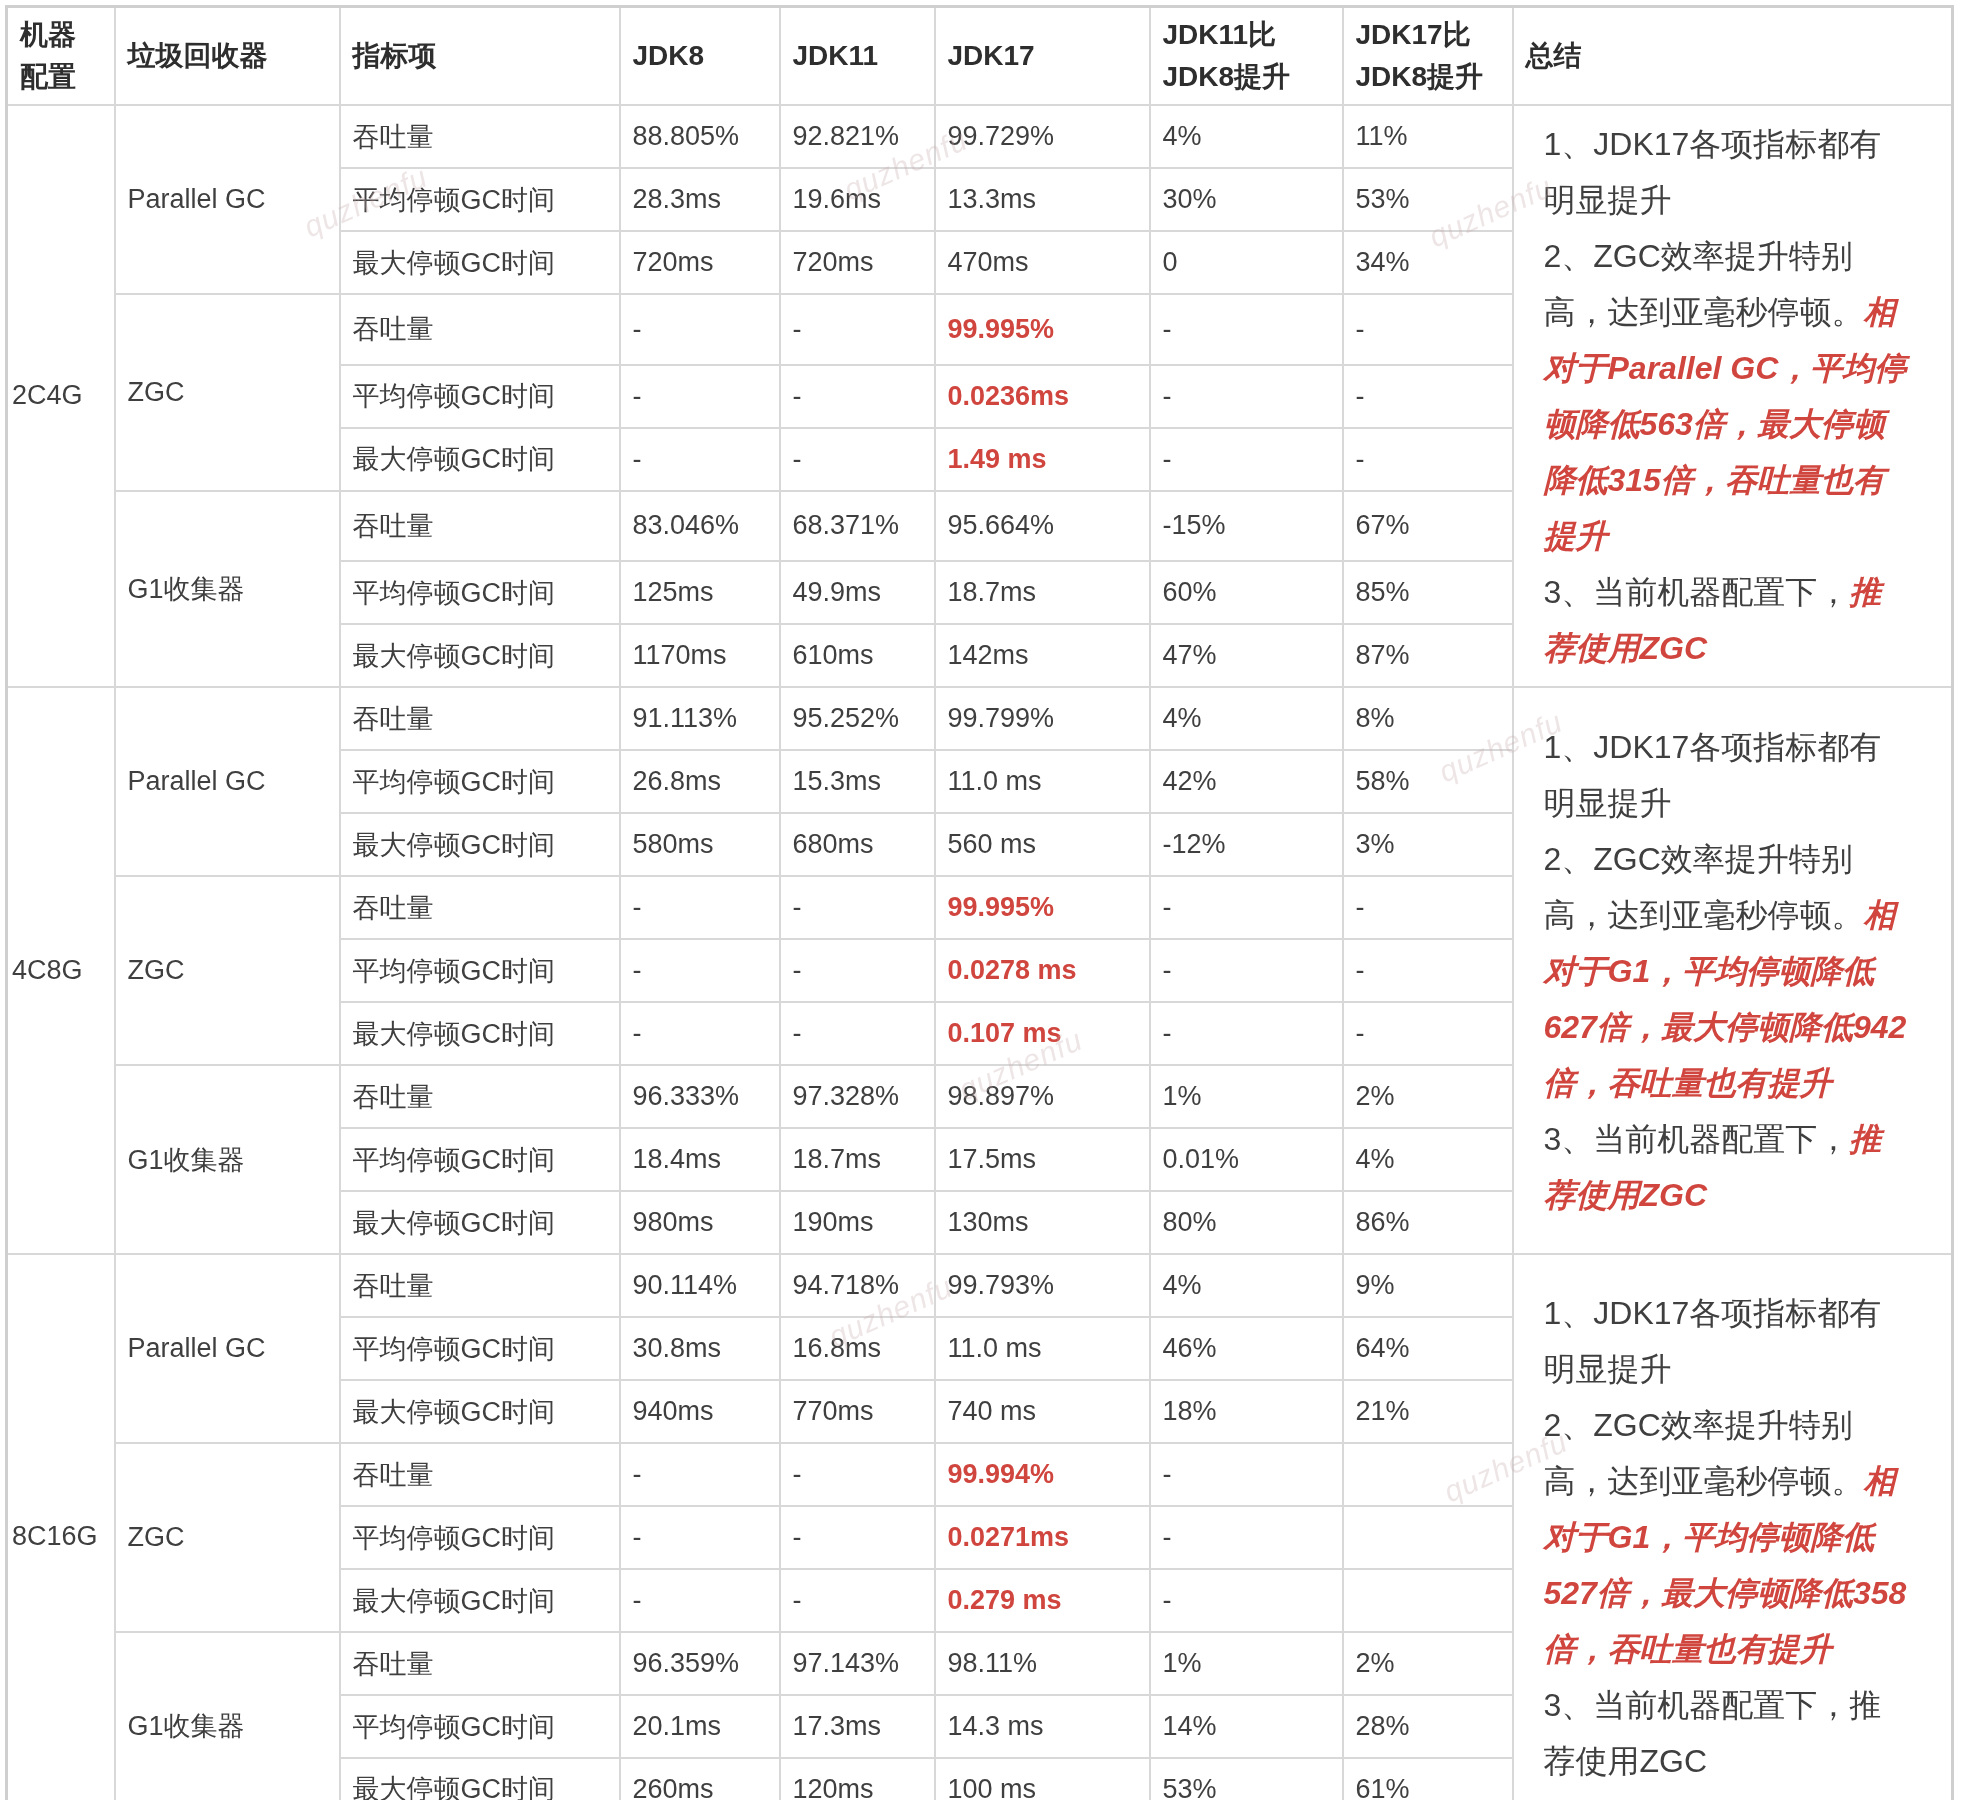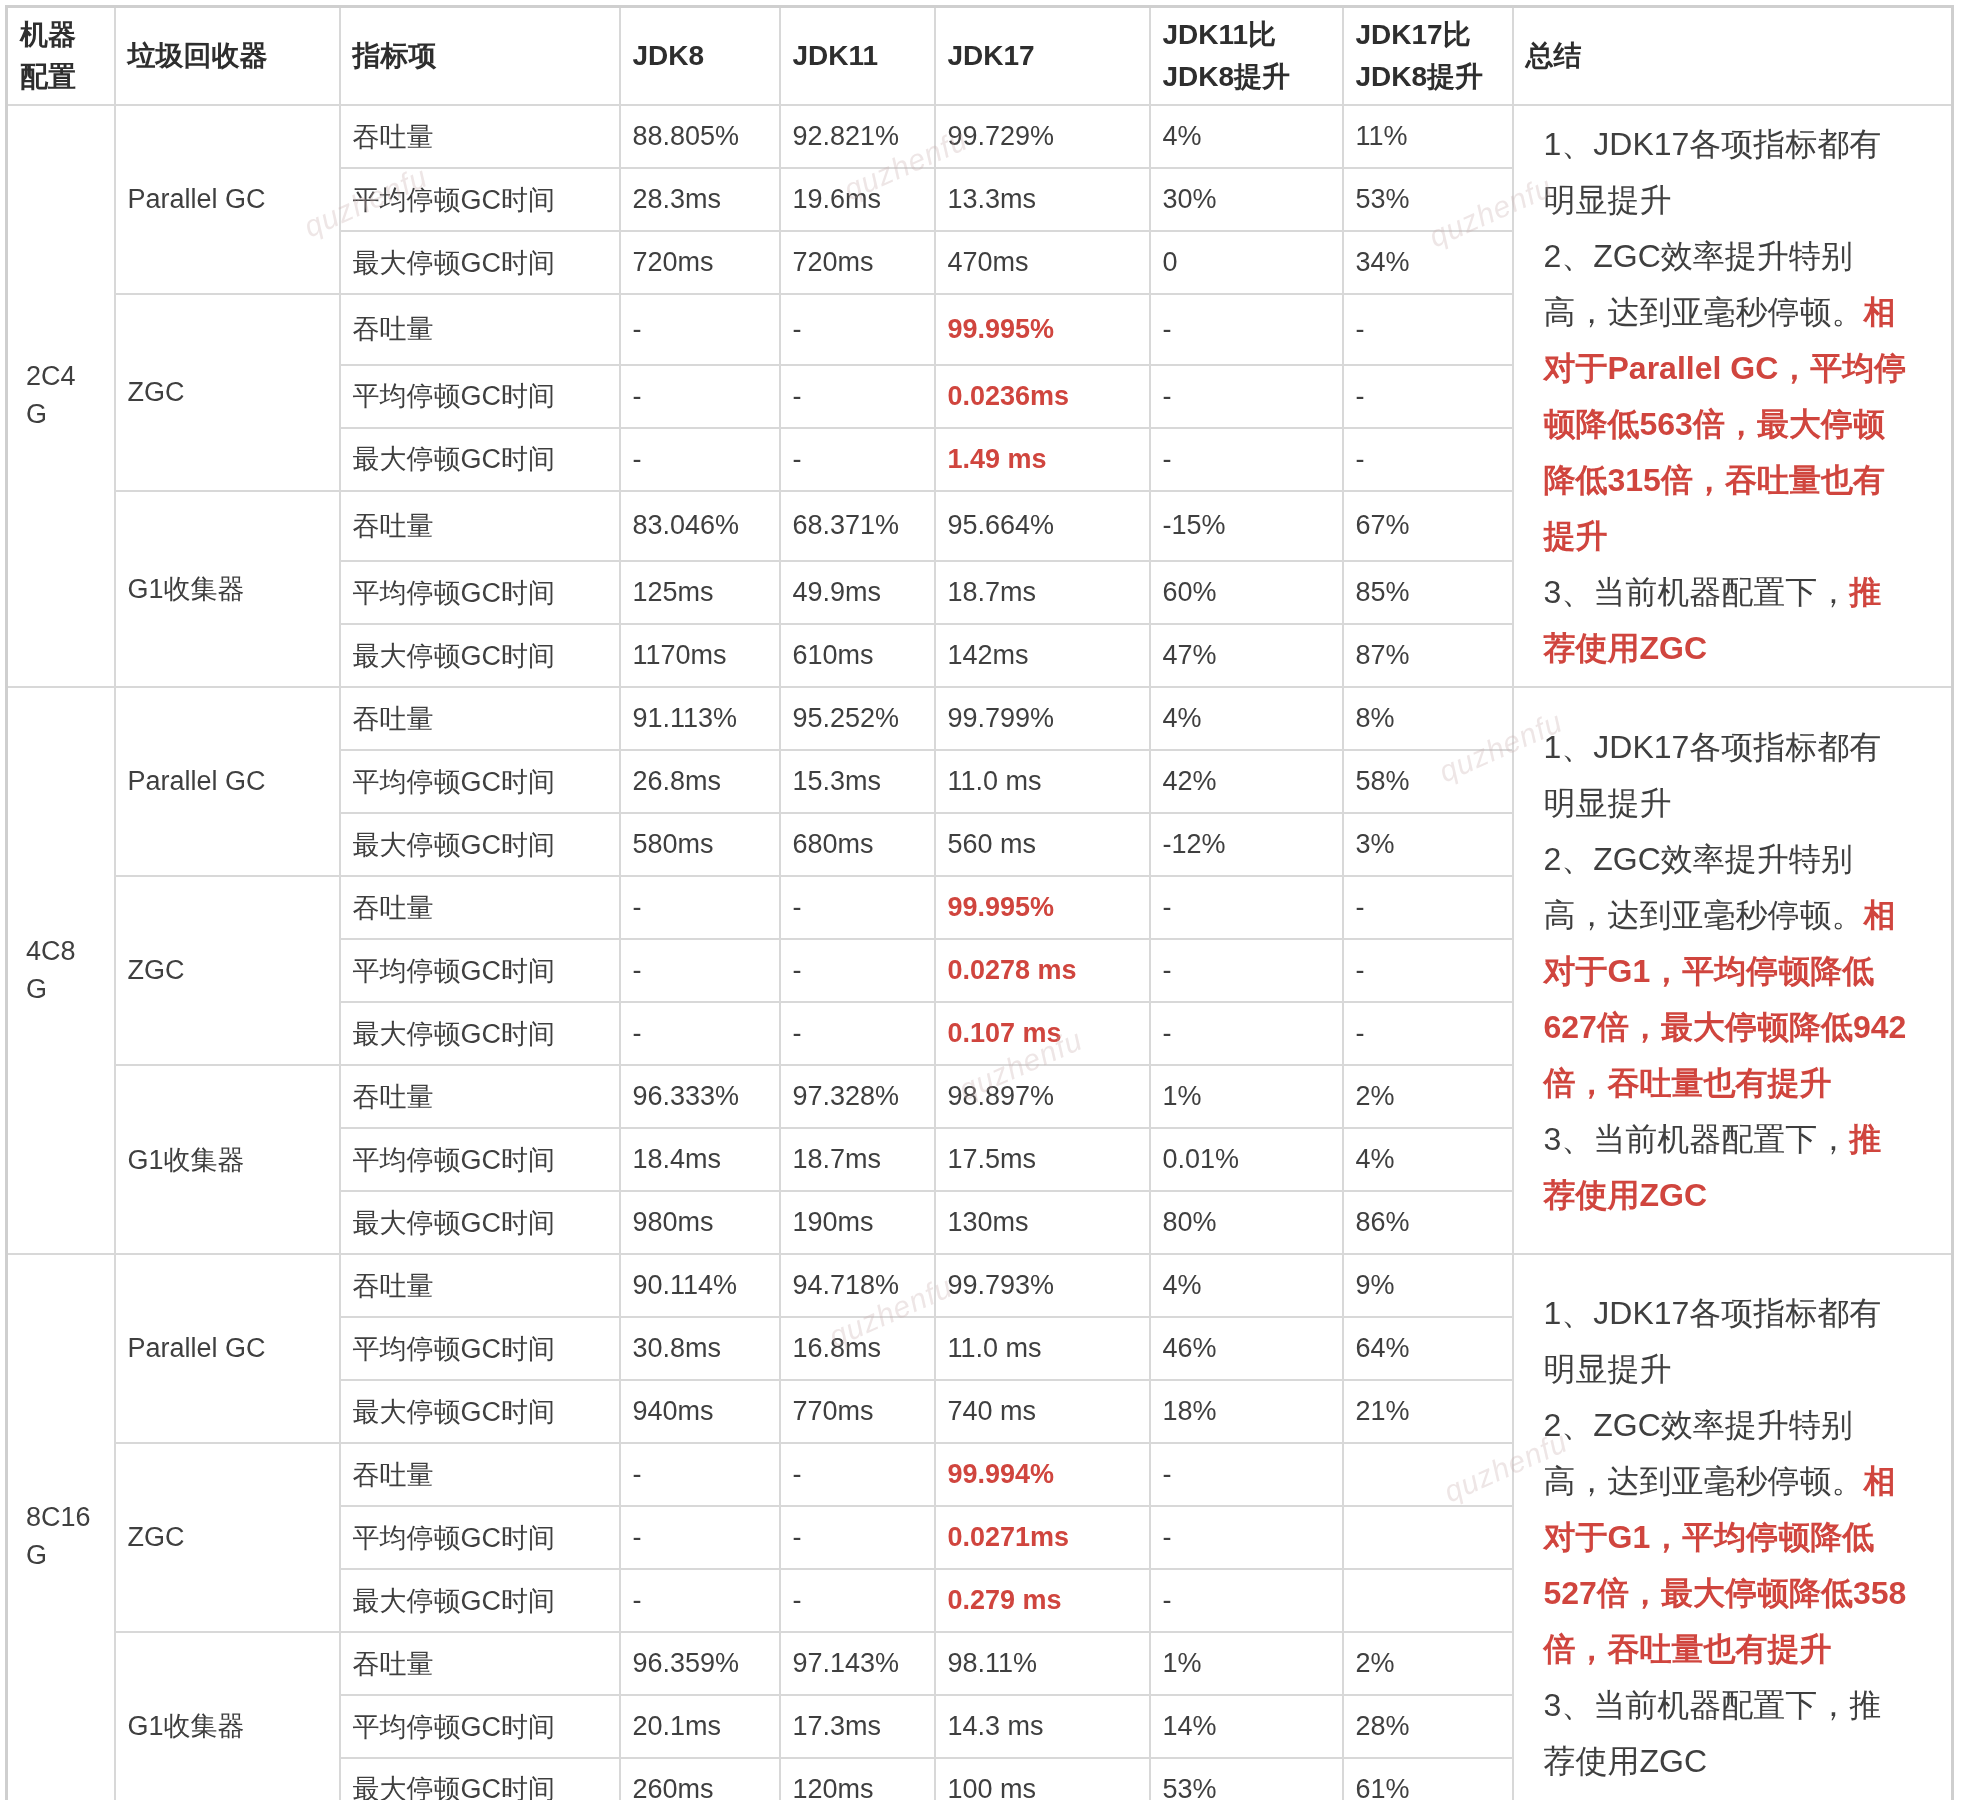--- a/index.html
+++ b/index.html
@@ -23,30 +23,30 @@
     font-size:27px;
     color:var(--text);
     text-align:left;
     vertical-align:middle;
     font-weight:400;
     overflow:hidden;
   }
   thead tr{height:90px;}
   th{font-weight:700;color:#2e2e2e;font-size:28px;line-height:1.5;}
   tr.data-row{height:63px;}
-  td.machine-cell{word-break:break-all;padding:6px 18px;line-height:1.4;}
+  td.machine-cell{word-break:break-all;padding:6px 4px;line-height:1.4;}
   td.val-red{color:var(--red);font-weight:700;border-radius:7px;}
   td.summary-cell{
     font-size:32px;
     line-height:56px;
     padding:10px 40px 10px 30px;
     color:var(--text);
   }
   .summary-seg{white-space:normal;}
-  .summary-seg.red{color:var(--red);font-weight:700;}
+  .summary-seg.red{color:var(--red);font-weight:700;font-style:italic;}
   .watermark{
     position:absolute;
     color:rgba(200,172,172,0.30);
     font-size:30px;
     letter-spacing:1px;
     transform:rotate(-24deg);
     pointer-events:none;
     font-style:italic;
   }
 </style>

